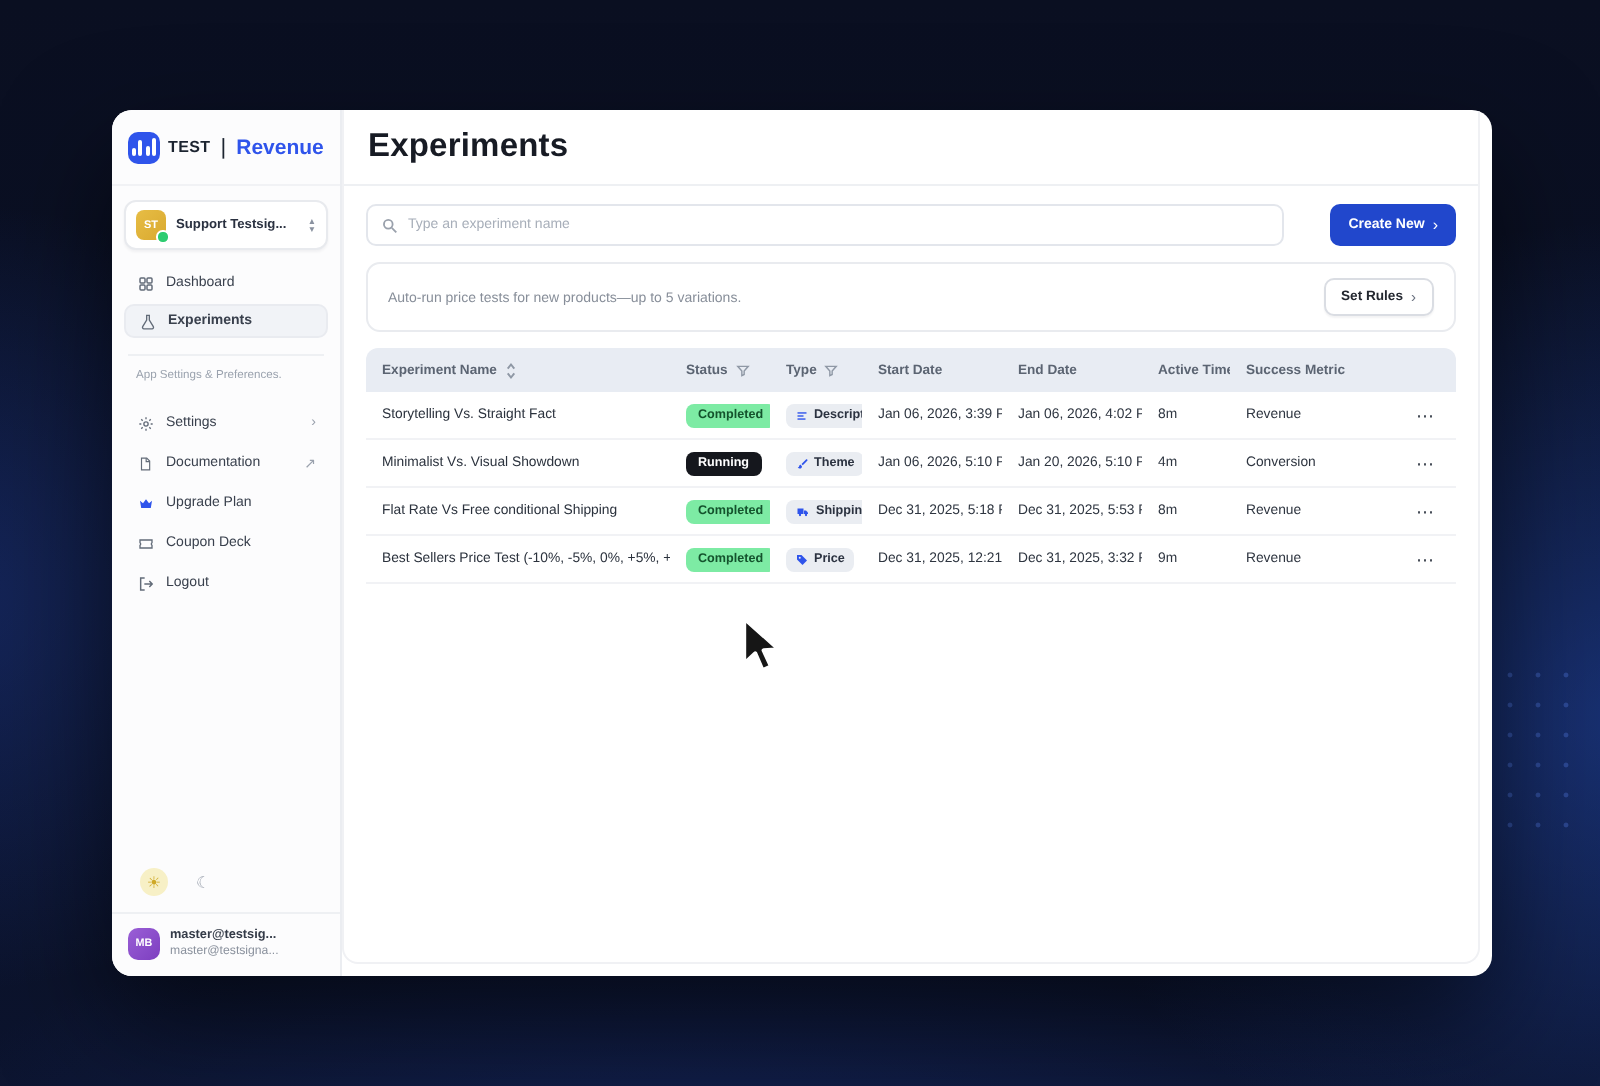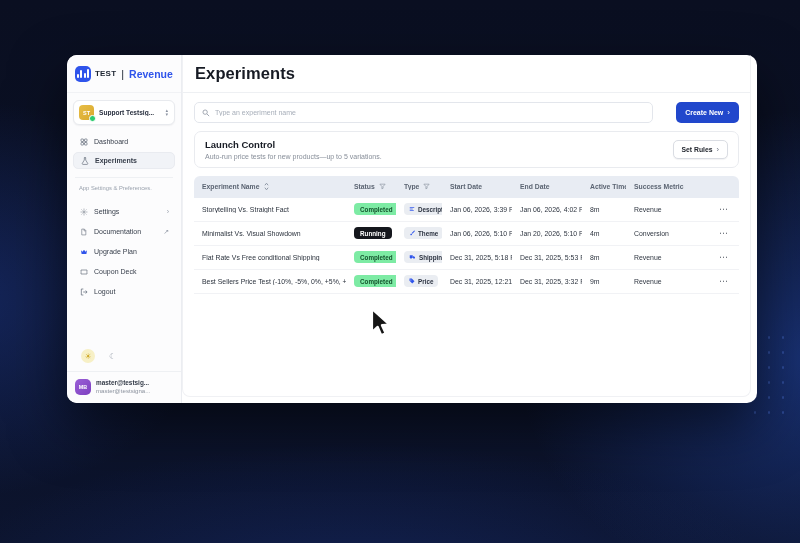--- a/index.html
+++ b/index.html
@@ -10,21 +10,21 @@
       radial-gradient(420px 320px at -40px 55%, rgba(38,74,182,.38), transparent 62%),
       radial-gradient(480px 400px at 102% 66%, rgba(40,86,205,.45), transparent 62%),
       radial-gradient(640px 220px at 45% 108%, rgba(28,55,140,.38), transparent 65%),
       linear-gradient(180deg,#0a0f21 0%, #0b1126 55%, #0c142e 100%);
     position:relative;
   }
   .bg-dots { position:absolute; right:8px; top:330px; width:44px; height:90px;
     background-image:radial-gradient(circle, rgba(96,140,255,.65) 1px, transparent 1.4px);
     background-size:14px 15px; opacity:.45; }
 
-  .window { position:absolute; left:67px; top:55px; width:690px; height:348px;
+  .window { position:absolute; left:56px; top:55px; width:690px; height:433px;
     background:#fff; border-radius:10px; box-shadow:0 22px 55px rgba(0,0,0,.55);
     display:flex; overflow:hidden; }
 
   
   .sidebar { width:115px; background:#fcfcfd; border-right:1px solid #ebedf1;
     display:flex; flex-direction:column; flex-shrink:0; }
   .logo-row { height:38px; display:flex; align-items:center; gap:4px; padding-left:8px;
     border-bottom:1px solid #f1f2f5; }
   .logo-mark { width:16px; height:16px; background:#2f54eb; border-radius:5px;
     display:flex; align-items:flex-end; justify-content:center; gap:1.5px; padding-bottom:4px; }
@@ -252,21 +252,20 @@
           <input type="text" placeholder="Type an experiment name" style="">
         </div>
         <button class="btn-primary">
           <span>Create New</span>
           <span class="chev">›</span>
         </button>
       </div>
 
       <div class="launch-card">
         <div class="lc-text">
-          <div class="lc-title">Launch Control</div>
           <div class="lc-sub">Auto-run price tests for new products—up to 5 variations.</div>
         </div>
         <button class="btn-outline">
           <span>Set Rules</span>
           <span class="chev">›</span>
         </button>
       </div>
 
       <div class="exp-table">
         <div class="t-head">

